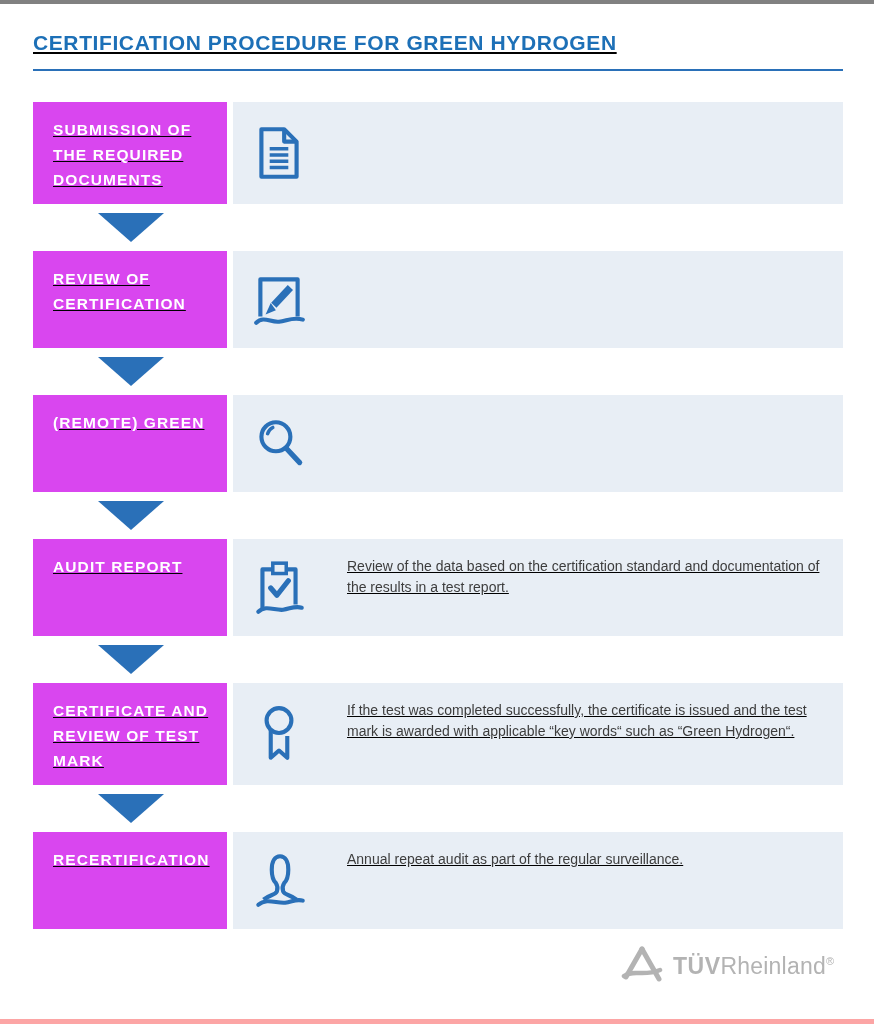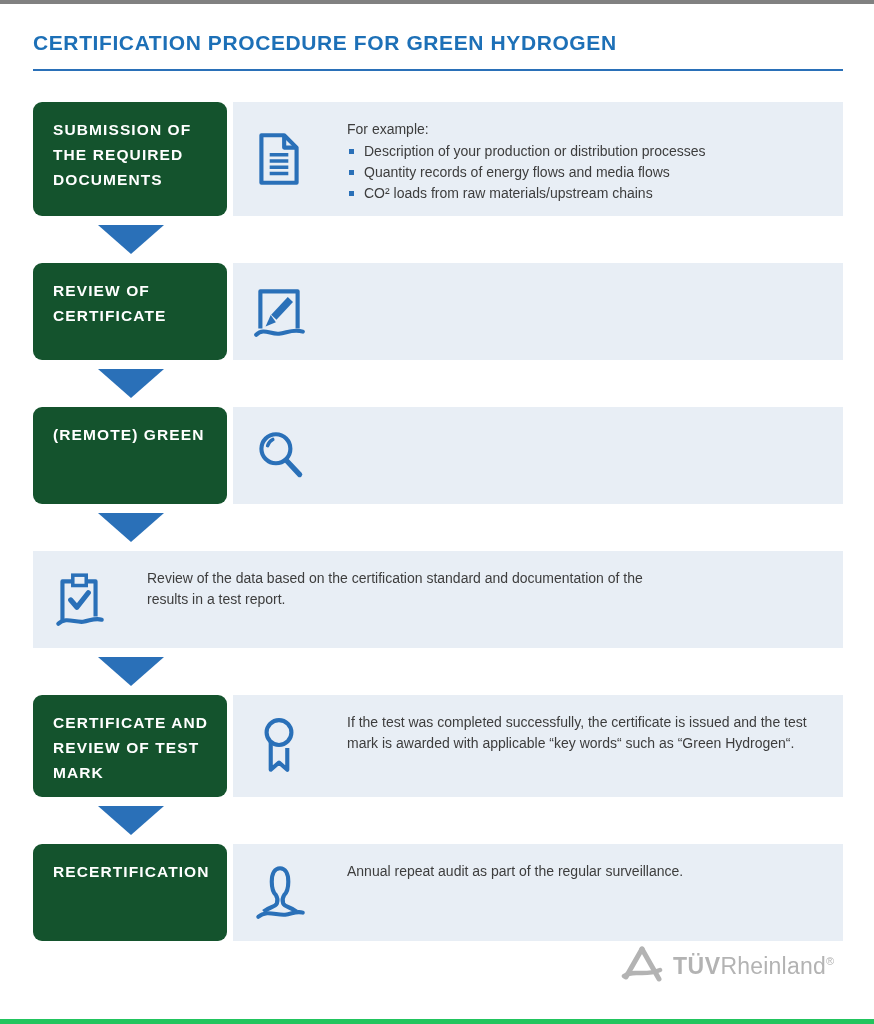--- a/index.html
+++ b/index.html
@@ -1,33 +1,34 @@
 <!DOCTYPE html>
 <html><head>
 <meta charset="utf-8">
 <style>
   * { margin:0; padding:0; box-sizing:border-box; }
   html,body { background:#ffffff; }
   body { font-family:"Liberation Sans","DejaVu Sans",sans-serif; }
   .page {
     position:relative; width:874px; height:1024px; background:#ffffff;
-    border-top:4px solid #818181; border-bottom:5px solid #22c55e;
+    border-top:4px solid #818181; border-bottom:5px solid #fca5a5;
     overflow:hidden;
+    text-decoration:underline;
   }
   .content { padding:0 31px 0 33px; }
   .title {
     margin-top:27px; font-size:21px; font-weight:bold; color:#1d70b7;
     letter-spacing:0.6px;
   }
   .rule { margin-top:14px; height:2px; background:#2a70b8; }
   .steps { margin-top:31px; }
   .step-row { display:flex; align-items:stretch; min-height:97px; }
   .label-box {
-    width:194px; flex:0 0 194px; background:#14532d; color:#ffffff;
-    padding:15px 18px 12px 20px; margin-right:6px;border-radius:9px;
+    width:194px; flex:0 0 194px; background:#d946ef; color:#ffffff;
+    padding:15px 18px 12px 20px; margin-right:6px;
   }
   .label-box .label {
     font-size:15.5px; font-weight:bold; letter-spacing:1.1px; line-height:25px;
   }
   .panel {
     flex:1 1 auto; background:#e8eef5; display:flex; align-items:stretch;
   }
   .icon-col { flex:0 0 92px; display:flex; align-items:center; justify-content:center; }
   .icon-col svg { display:block; }
   .desc-col { flex:1 1 auto; padding:17px 22px 12px 22px; }
@@ -72,38 +73,30 @@
           <div class="label">SUBMISSION OF THE REQUIRED DOCUMENTS</div>
         </div>
         <div class="panel">
           <div class="icon-col">
             <svg width="58" height="60" viewBox="0 0 56 58">
               <path class="stroke-ic" d="M11,6 H33 L45,18 V52 H11 Z" stroke-width="4" stroke-linejoin="round"></path>
               <path class="stroke-ic" d="M33,6 V18 H45" stroke-width="4" stroke-linejoin="round"></path>
               <path class="stroke-ic" d="M19,25 H37 M19,31 H37 M19,37 H37 M19,43 H37" stroke-width="3.4"></path>
             </svg>
           </div>
-          <div class="desc-col">
-            <div class="desc-intro">For example:</div>
-            <ul class="bullets">
-              <li>Description of your production or distribution processes</li>
-              <li>Quantity records of energy flows and media flows</li>
-              <li>CO² loads from raw materials/upstream chains</li>
-            </ul>
-          </div>
-        </div>
-      </section>
-
-      <div class="arrow-zone">
-        <div class="arrow-triangle"></div>
-      </div>
-
-      <section class="step-row">
-        <div class="label-box">
-          <div class="label">REVIEW OF CERTIFICATE</div>
+        </div>
+      </section>
+
+      <div class="arrow-zone">
+        <div class="arrow-triangle"></div>
+      </div>
+
+      <section class="step-row">
+        <div class="label-box">
+          <div class="label">REVIEW OF CERTIFICATION</div>
         </div>
         <div class="panel">
           <div class="icon-col">
             <svg width="58" height="60" viewBox="0 0 56 58">
               <path class="stroke-ic" d="M10,45 V9 H46 V45" stroke-width="4" stroke-linejoin="round"></path>
               <path class="stroke-ic" d="M23,34 L39,17" stroke-width="7"></path>
               <path d="M15,43 L25,39 L20,32 Z" fill="#2a70b8"></path>
               <path class="stroke-ic" d="M6,51 C13,44 20,51 28,50 C36,49 42,45 51,48" stroke-width="4" stroke-linecap="round"></path>
             </svg>
           </div>
@@ -127,20 +120,23 @@
             </svg>
           </div>
         </div>
       </section>
 
       <div class="arrow-zone">
         <div class="arrow-triangle"></div>
       </div>
 
       <section class="step-row">
+        <div class="label-box">
+          <div class="label">AUDIT REPORT</div>
+        </div>
         <div class="panel">
           <div class="icon-col">
             <svg width="58" height="60" viewBox="0 0 56 58">
               <path class="stroke-ic" d="M12,49 V11 H44 V45" stroke-width="4" stroke-linejoin="round"></path>
               <rect x="22" y="5" width="13" height="10" fill="#e8eef5" stroke="#2a70b8" stroke-width="3.4"></rect>
               <path class="stroke-ic" d="M20,29 L26,36 L37,22" stroke-width="5" stroke-linecap="round" stroke-linejoin="round"></path>
               <path class="stroke-ic" d="M8,52 C15,45 24,51 32,50 C39,49 43,46 50,48" stroke-width="4" stroke-linecap="round"></path>
             </svg>
           </div>
           <div class="desc-col">

